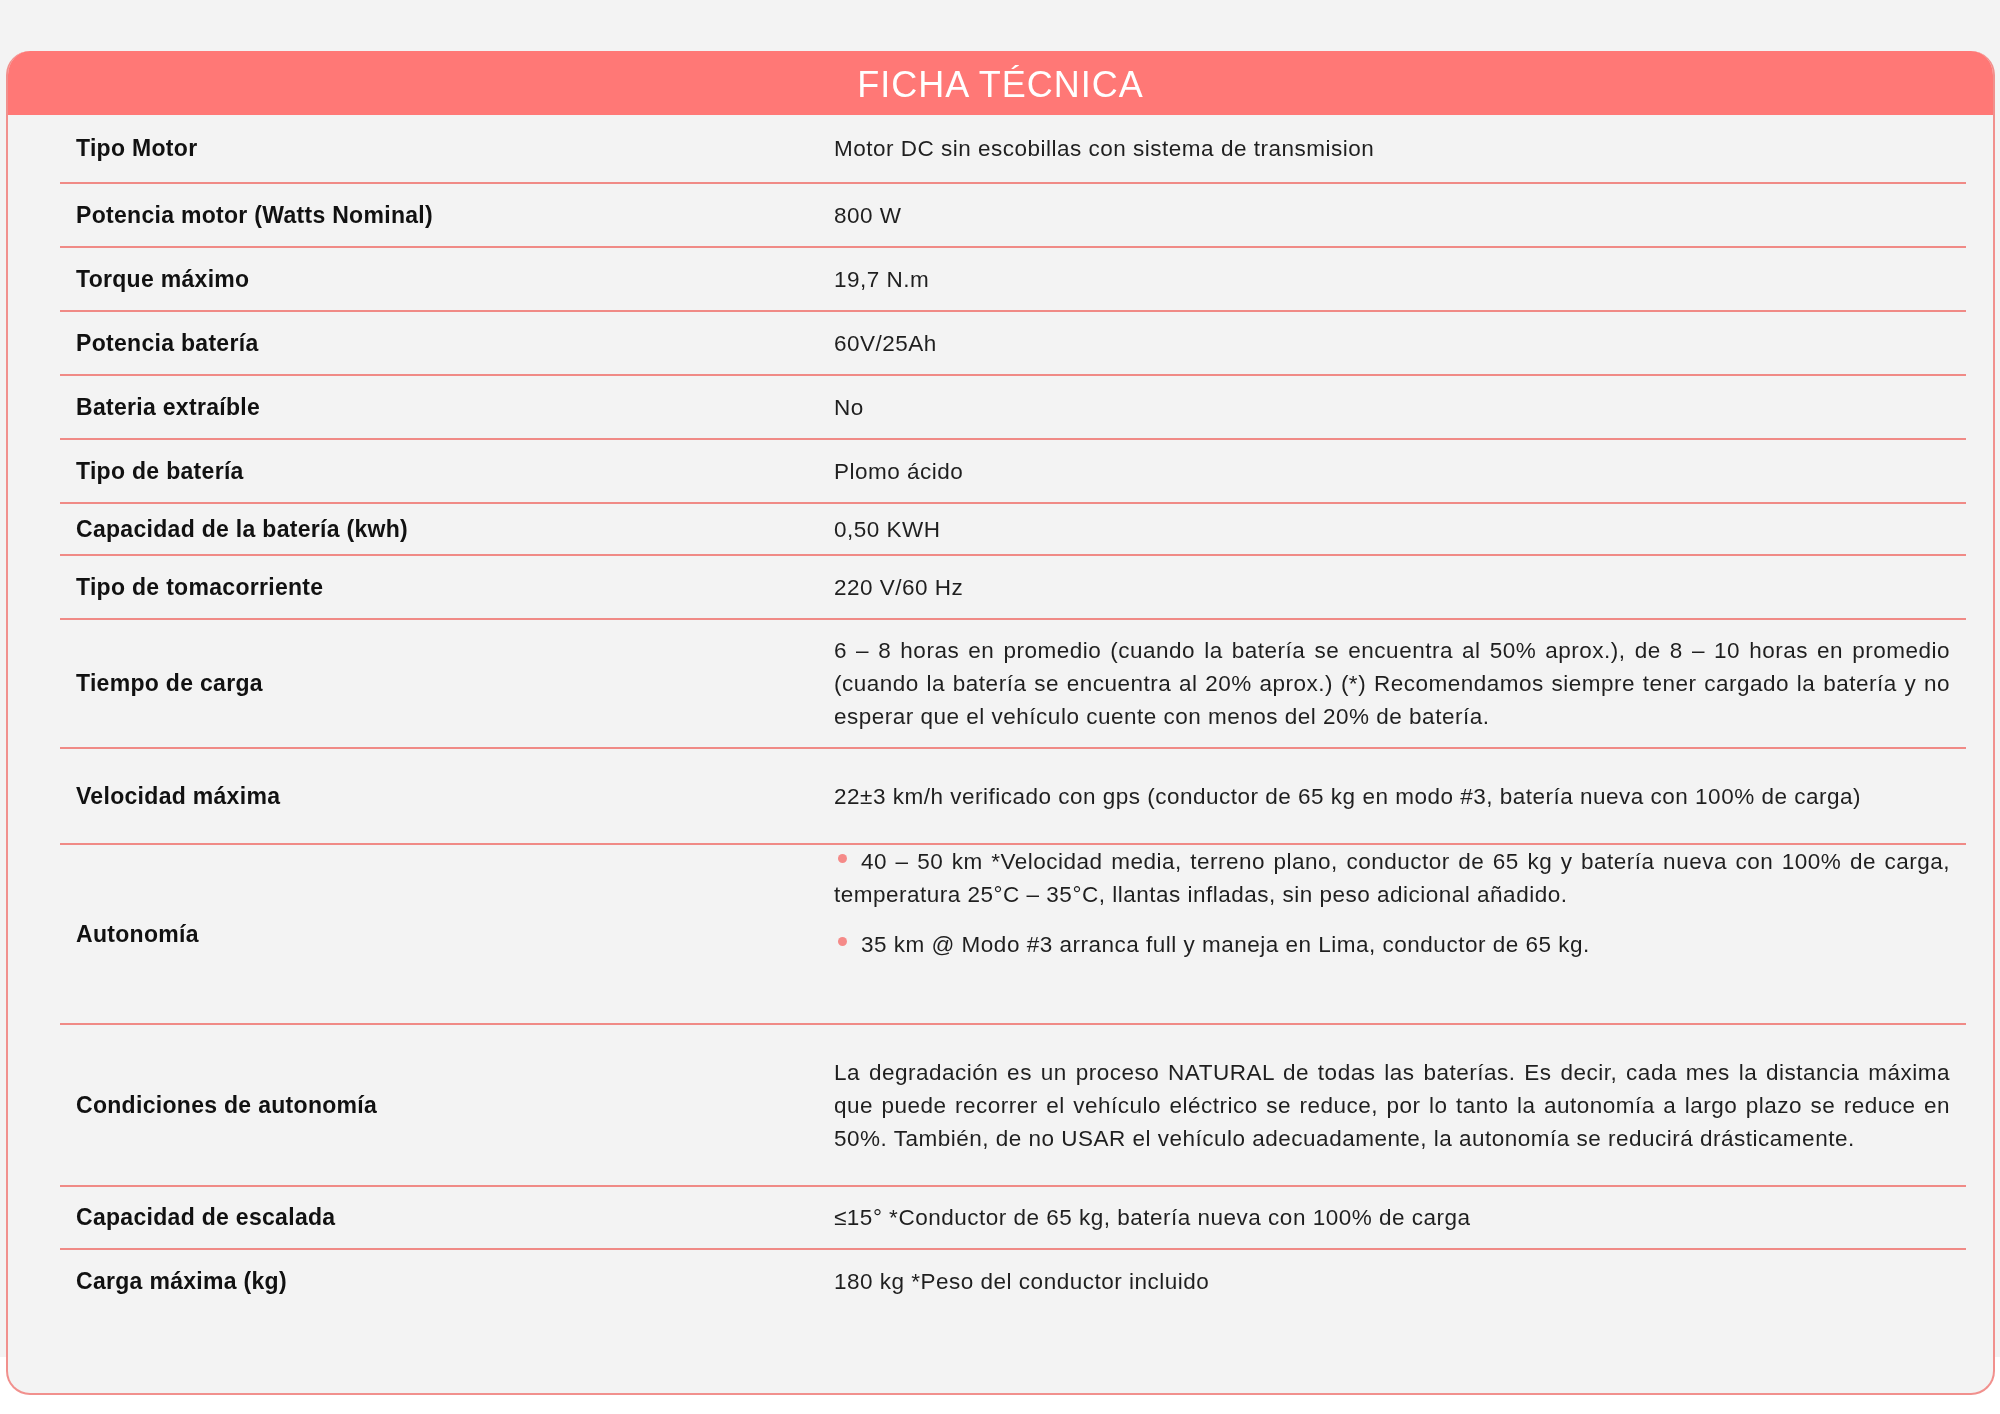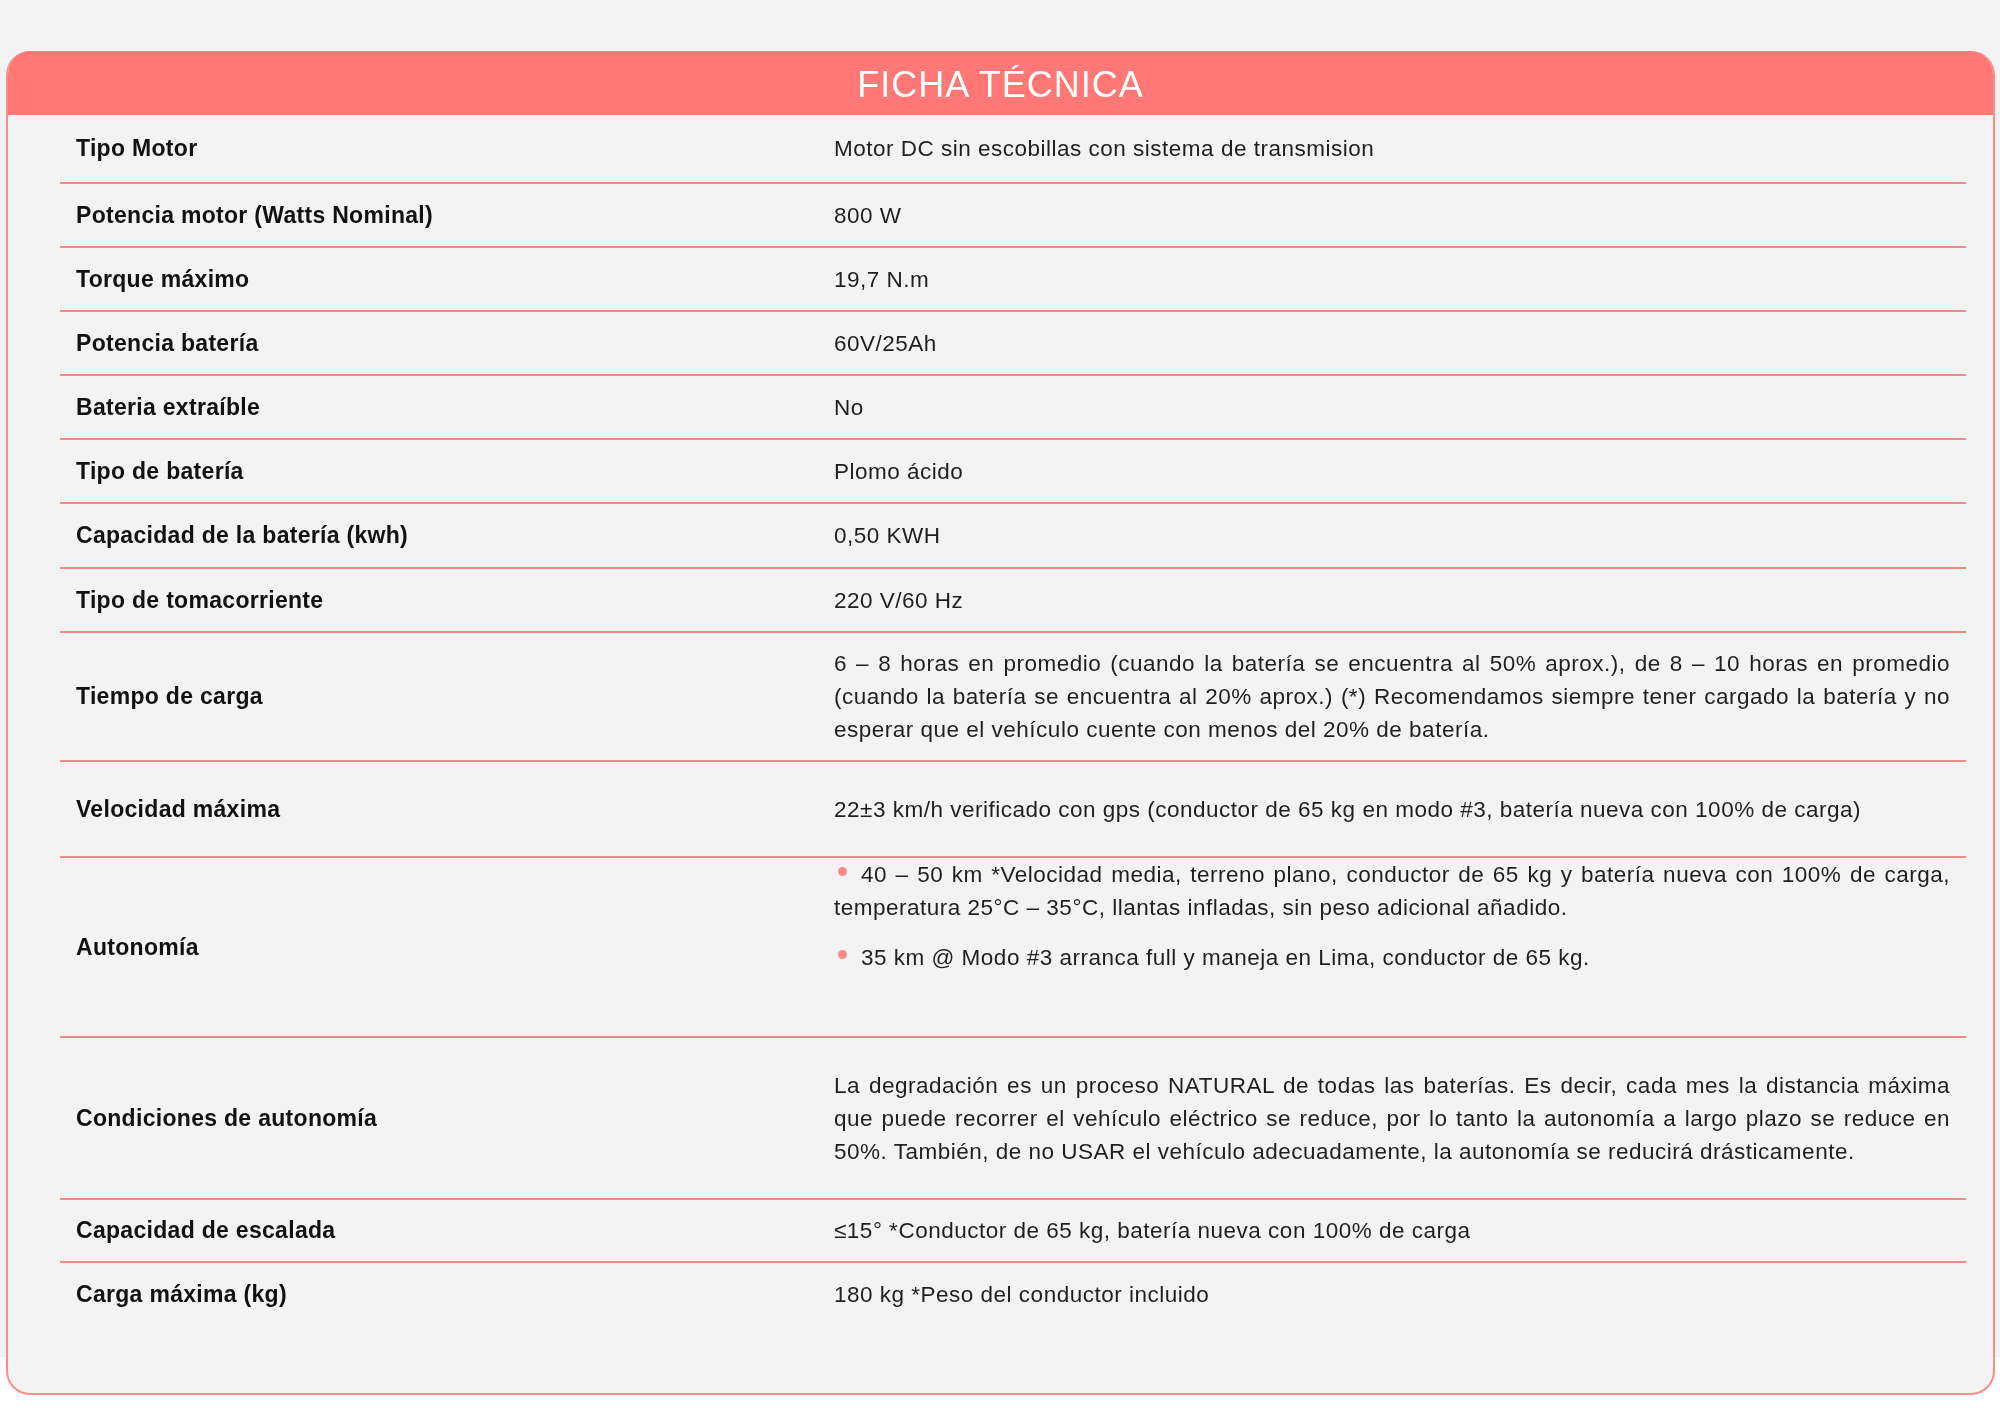--- a/index.html
+++ b/index.html
@@ -133,21 +133,21 @@
         <td class="value">60V/25Ah</td>
       </tr>
       <tr style="height:64px">
         <td class="label">Bateria extraíble</td>
         <td class="value">No</td>
       </tr>
       <tr style="height:64px">
         <td class="label">Tipo de batería</td>
         <td class="value">Plomo ácido</td>
       </tr>
-      <tr style="height:65px">
+      <tr style="height:52px">
         <td class="label">Capacidad de la batería (kwh)</td>
         <td class="value">0,50 KWH</td>
       </tr>
       <tr style="height:64px">
         <td class="label">Tipo de tomacorriente</td>
         <td class="value">220 V/60 Hz</td>
       </tr>
       <tr style="height:129px">
         <td class="label">Tiempo de carga</td>
         <td class="value">6 – 8 horas en promedio (cuando la batería se encuentra al 50% aprox.), de 8 – 10 horas en promedio (cuando la batería se encuentra al 20% aprox.) (*) Recomendamos siempre tener cargado la batería y no esperar que el vehículo cuente con menos del 20% de batería.</td>

